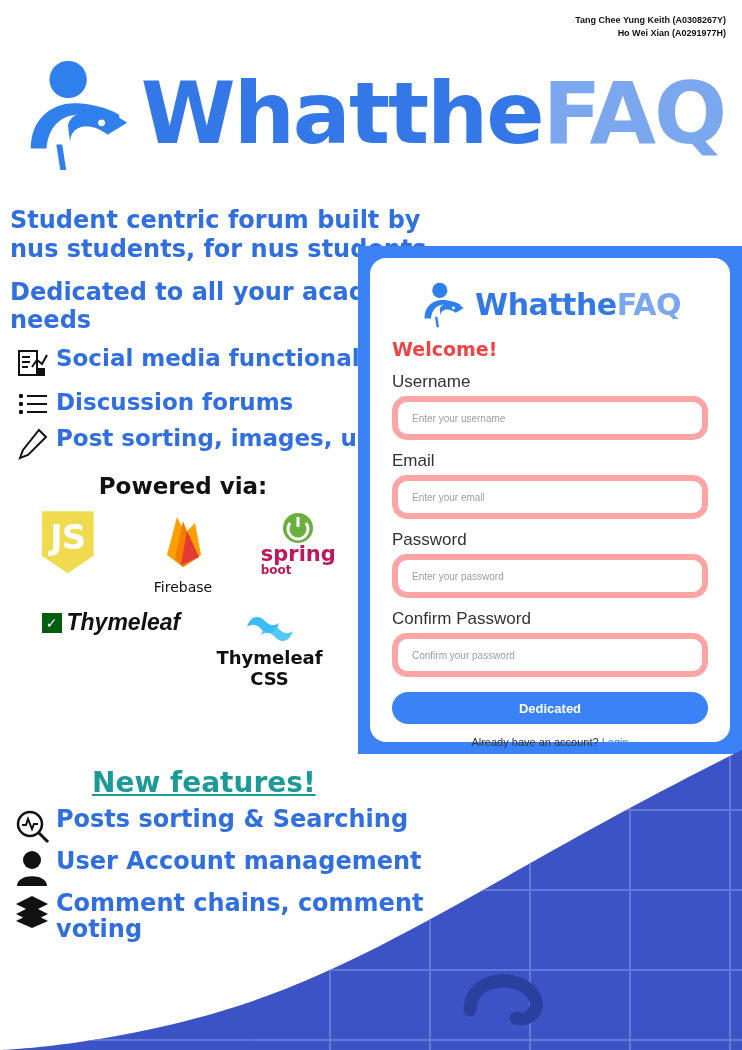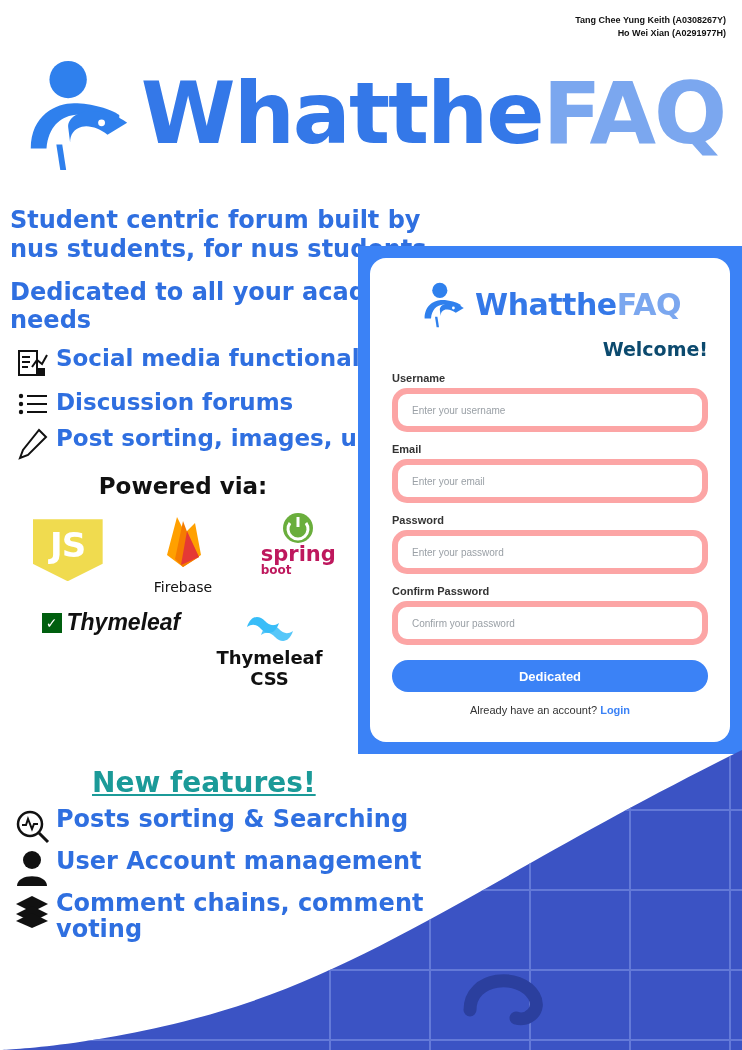--- a/index.html
+++ b/index.html
@@ -112,24 +112,24 @@
     display: flex;
     align-items: flex-start;
     justify-content: space-around;
   }
   .tech-row.second { margin-top: 14px; }
   .tech-item {
     text-align: center;
     width: 110px;
   }
   .js-box {
-    width: 70px;
+    width: 52px;
     height: 62px;
     background: #f0db4f;
-    margin: 8px auto;
+    margin: 0 auto;
     position: relative;
     clip-path: polygon(0 0, 100% 0, 100% 72%, 50% 100%, 0 72%);
   }
   .js-box span {
     position: absolute;
     left: 0; right: 0; top: 6px;
     font-family: "DejaVu Sans", sans-serif;
     font-weight: bold;
     font-size: 34px;
     color: #ffffff;
@@ -203,30 +203,30 @@
   .card-brand .logo-mark { width: 48px; height: 48px; margin: 0; }
   .card-brand-text {
     font-family: "DejaVu Sans", sans-serif;
     font-size: 30px;
     font-weight: bold;
     color: #3478e8;
     letter-spacing: -0.5px;
   }
   .card-brand-text .faq { color: #7ba7ef; }
   .welcome {
-    text-align: right;
+    text-align: left;
     font-weight: bold;
     font-size: 19px;
-    color: #0c4a6e;
+    color: #ef4444;
     margin: 10px 0 12px;
     font-family: "DejaVu Sans", sans-serif;
   }
   .field-label {
-    font-size: 11px;
-    font-weight: bold;
+    font-size: 17px;
+    font-weight: normal;
     color: #333333;
     margin-bottom: 4px;
   }
   .field-input {
     width: 100%;
     box-sizing: border-box;
     height: 30px;
     border: 6px solid #fca5a5;
     border-radius: 15px;
     padding: 16px 14px;
@@ -250,21 +250,21 @@
     font-family: "Liberation Sans", sans-serif;
     margin-top: 4px;
     cursor: pointer;
   }
   .card-footer {
     text-align: center;
     font-size: 11px;
     color: #333333;
     margin-top: 12px;
   }
-  .card-footer a { color: #3b82f6; text-decoration: none; font-weight: bold; }
+  .card-footer a { color: #3b82f6; text-decoration: none; font-weight: normal; }
 
   
   .newfeat-title {
     position: absolute;
     left: 92px;
     top: 766px;
     font-family: "DejaVu Sans", sans-serif;
     font-weight: bold;
     font-size: 28px;
     color: #1b9a98;

